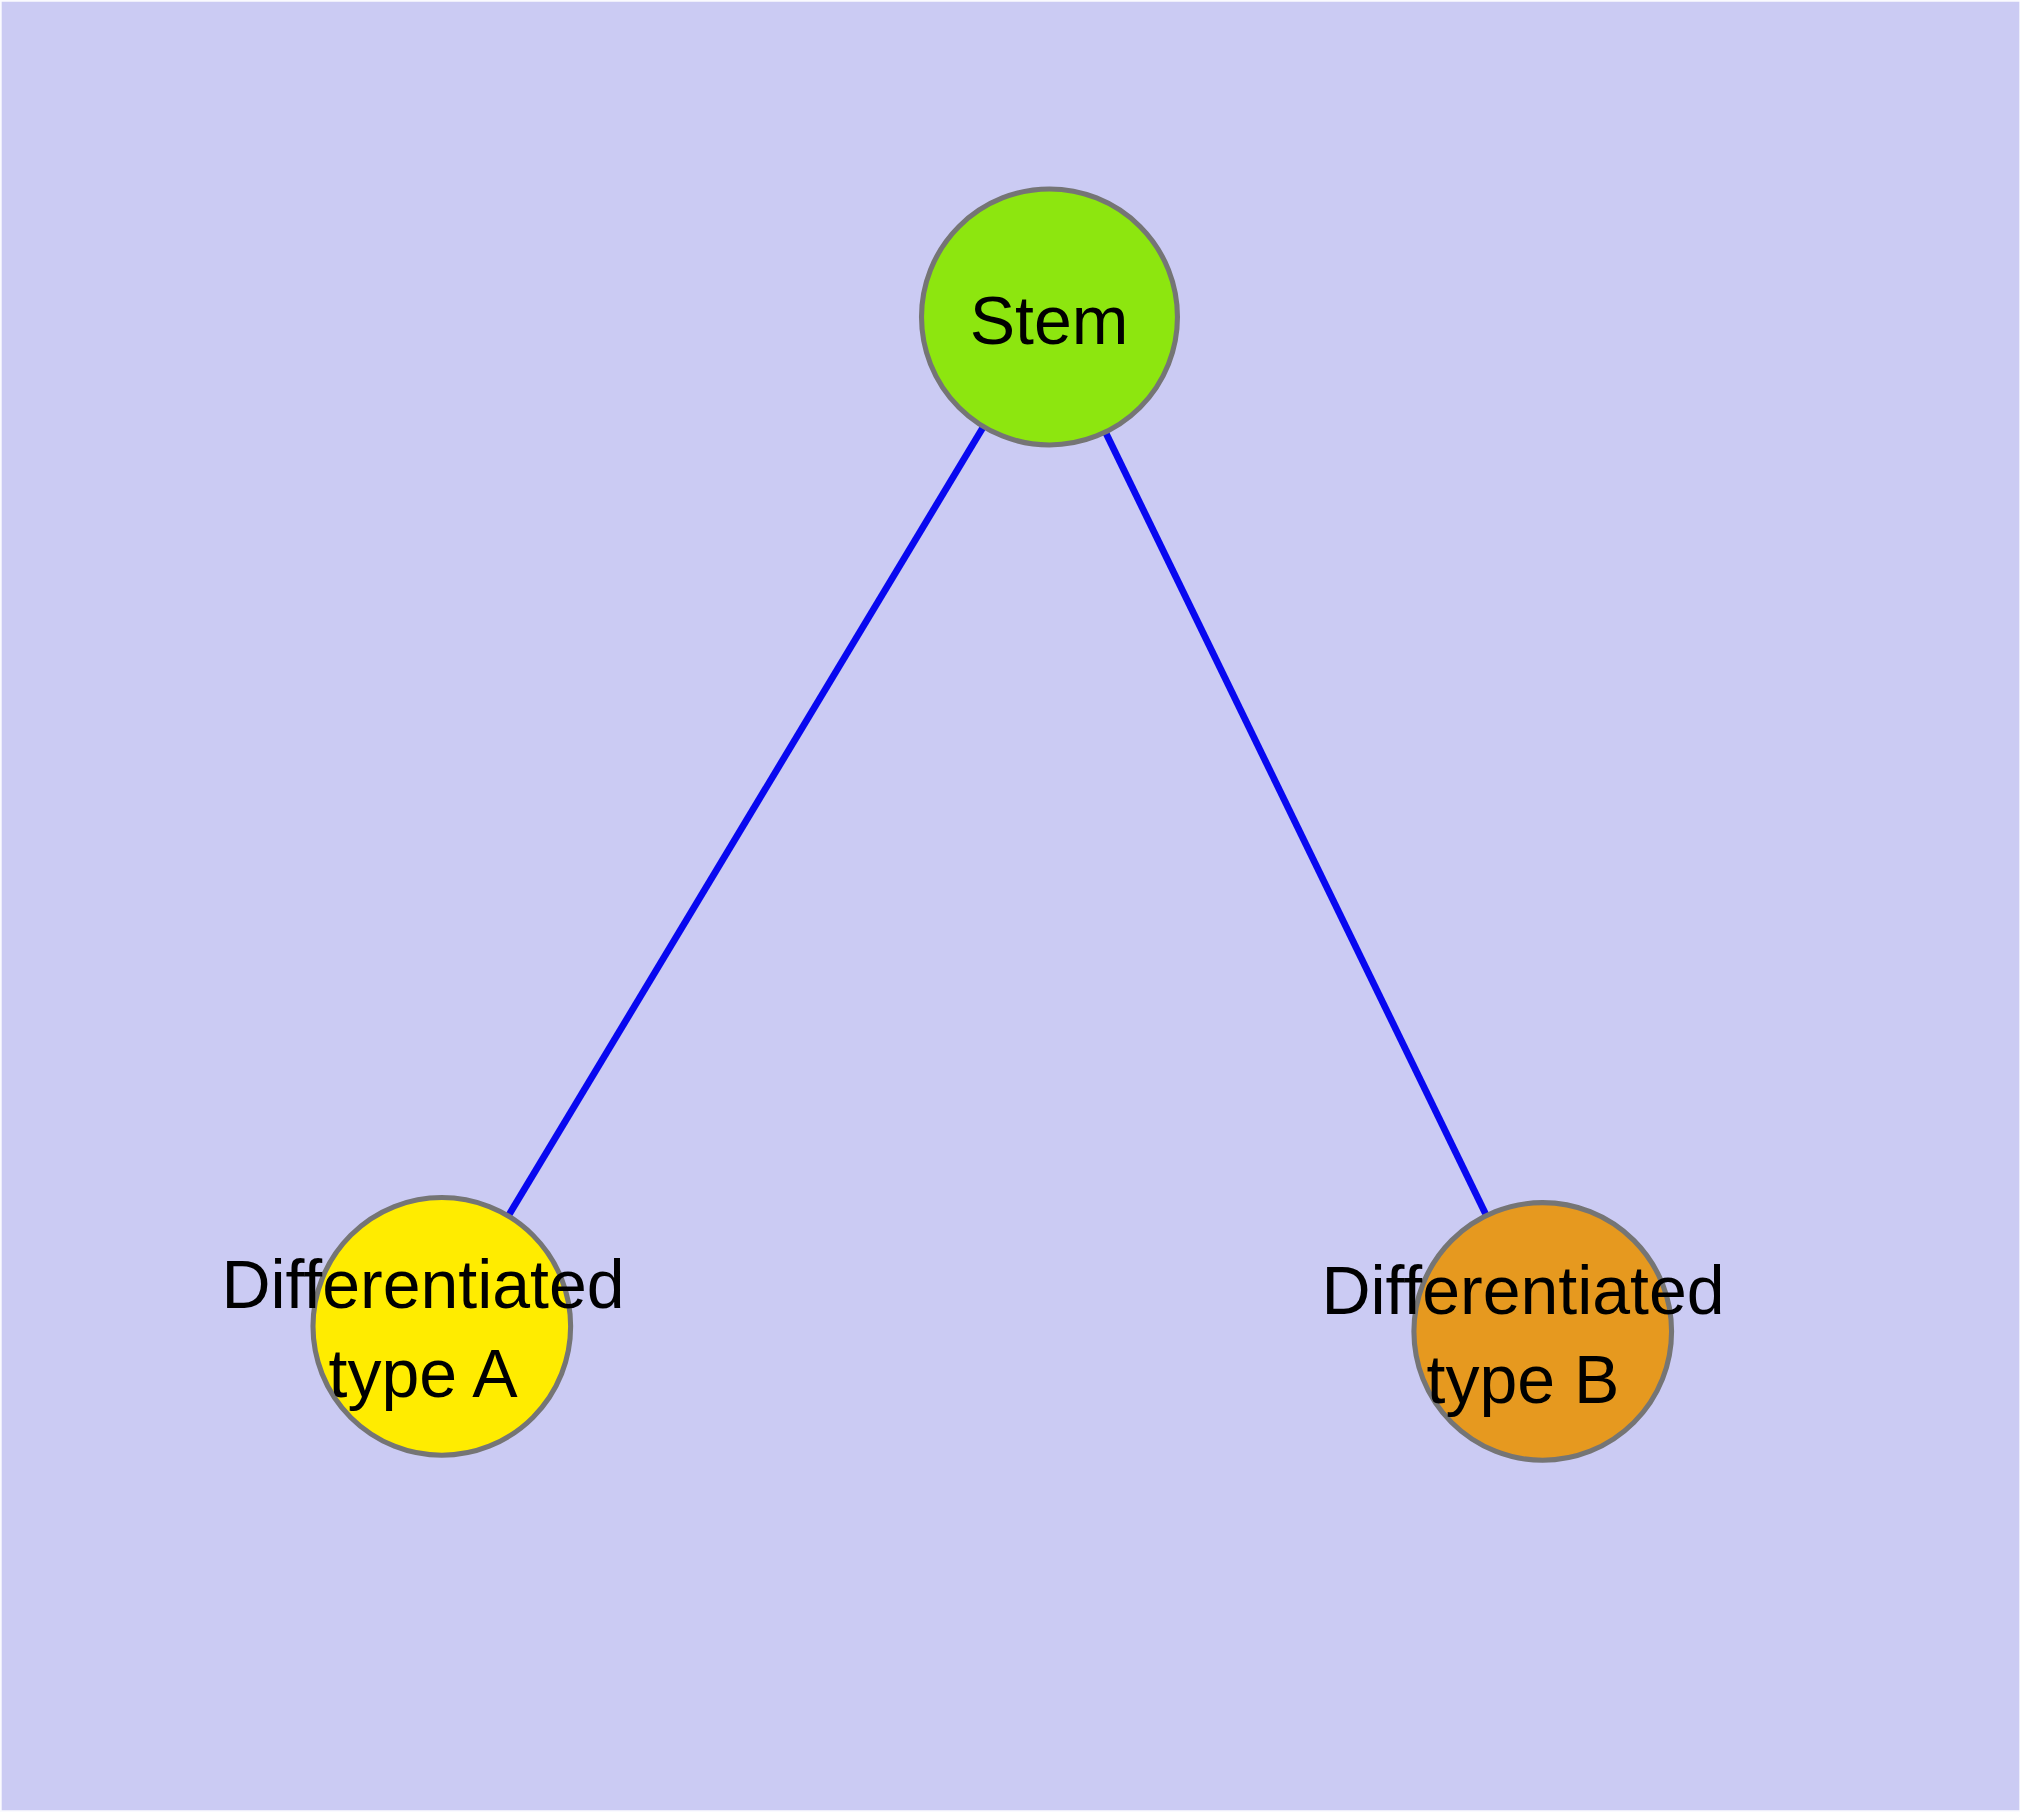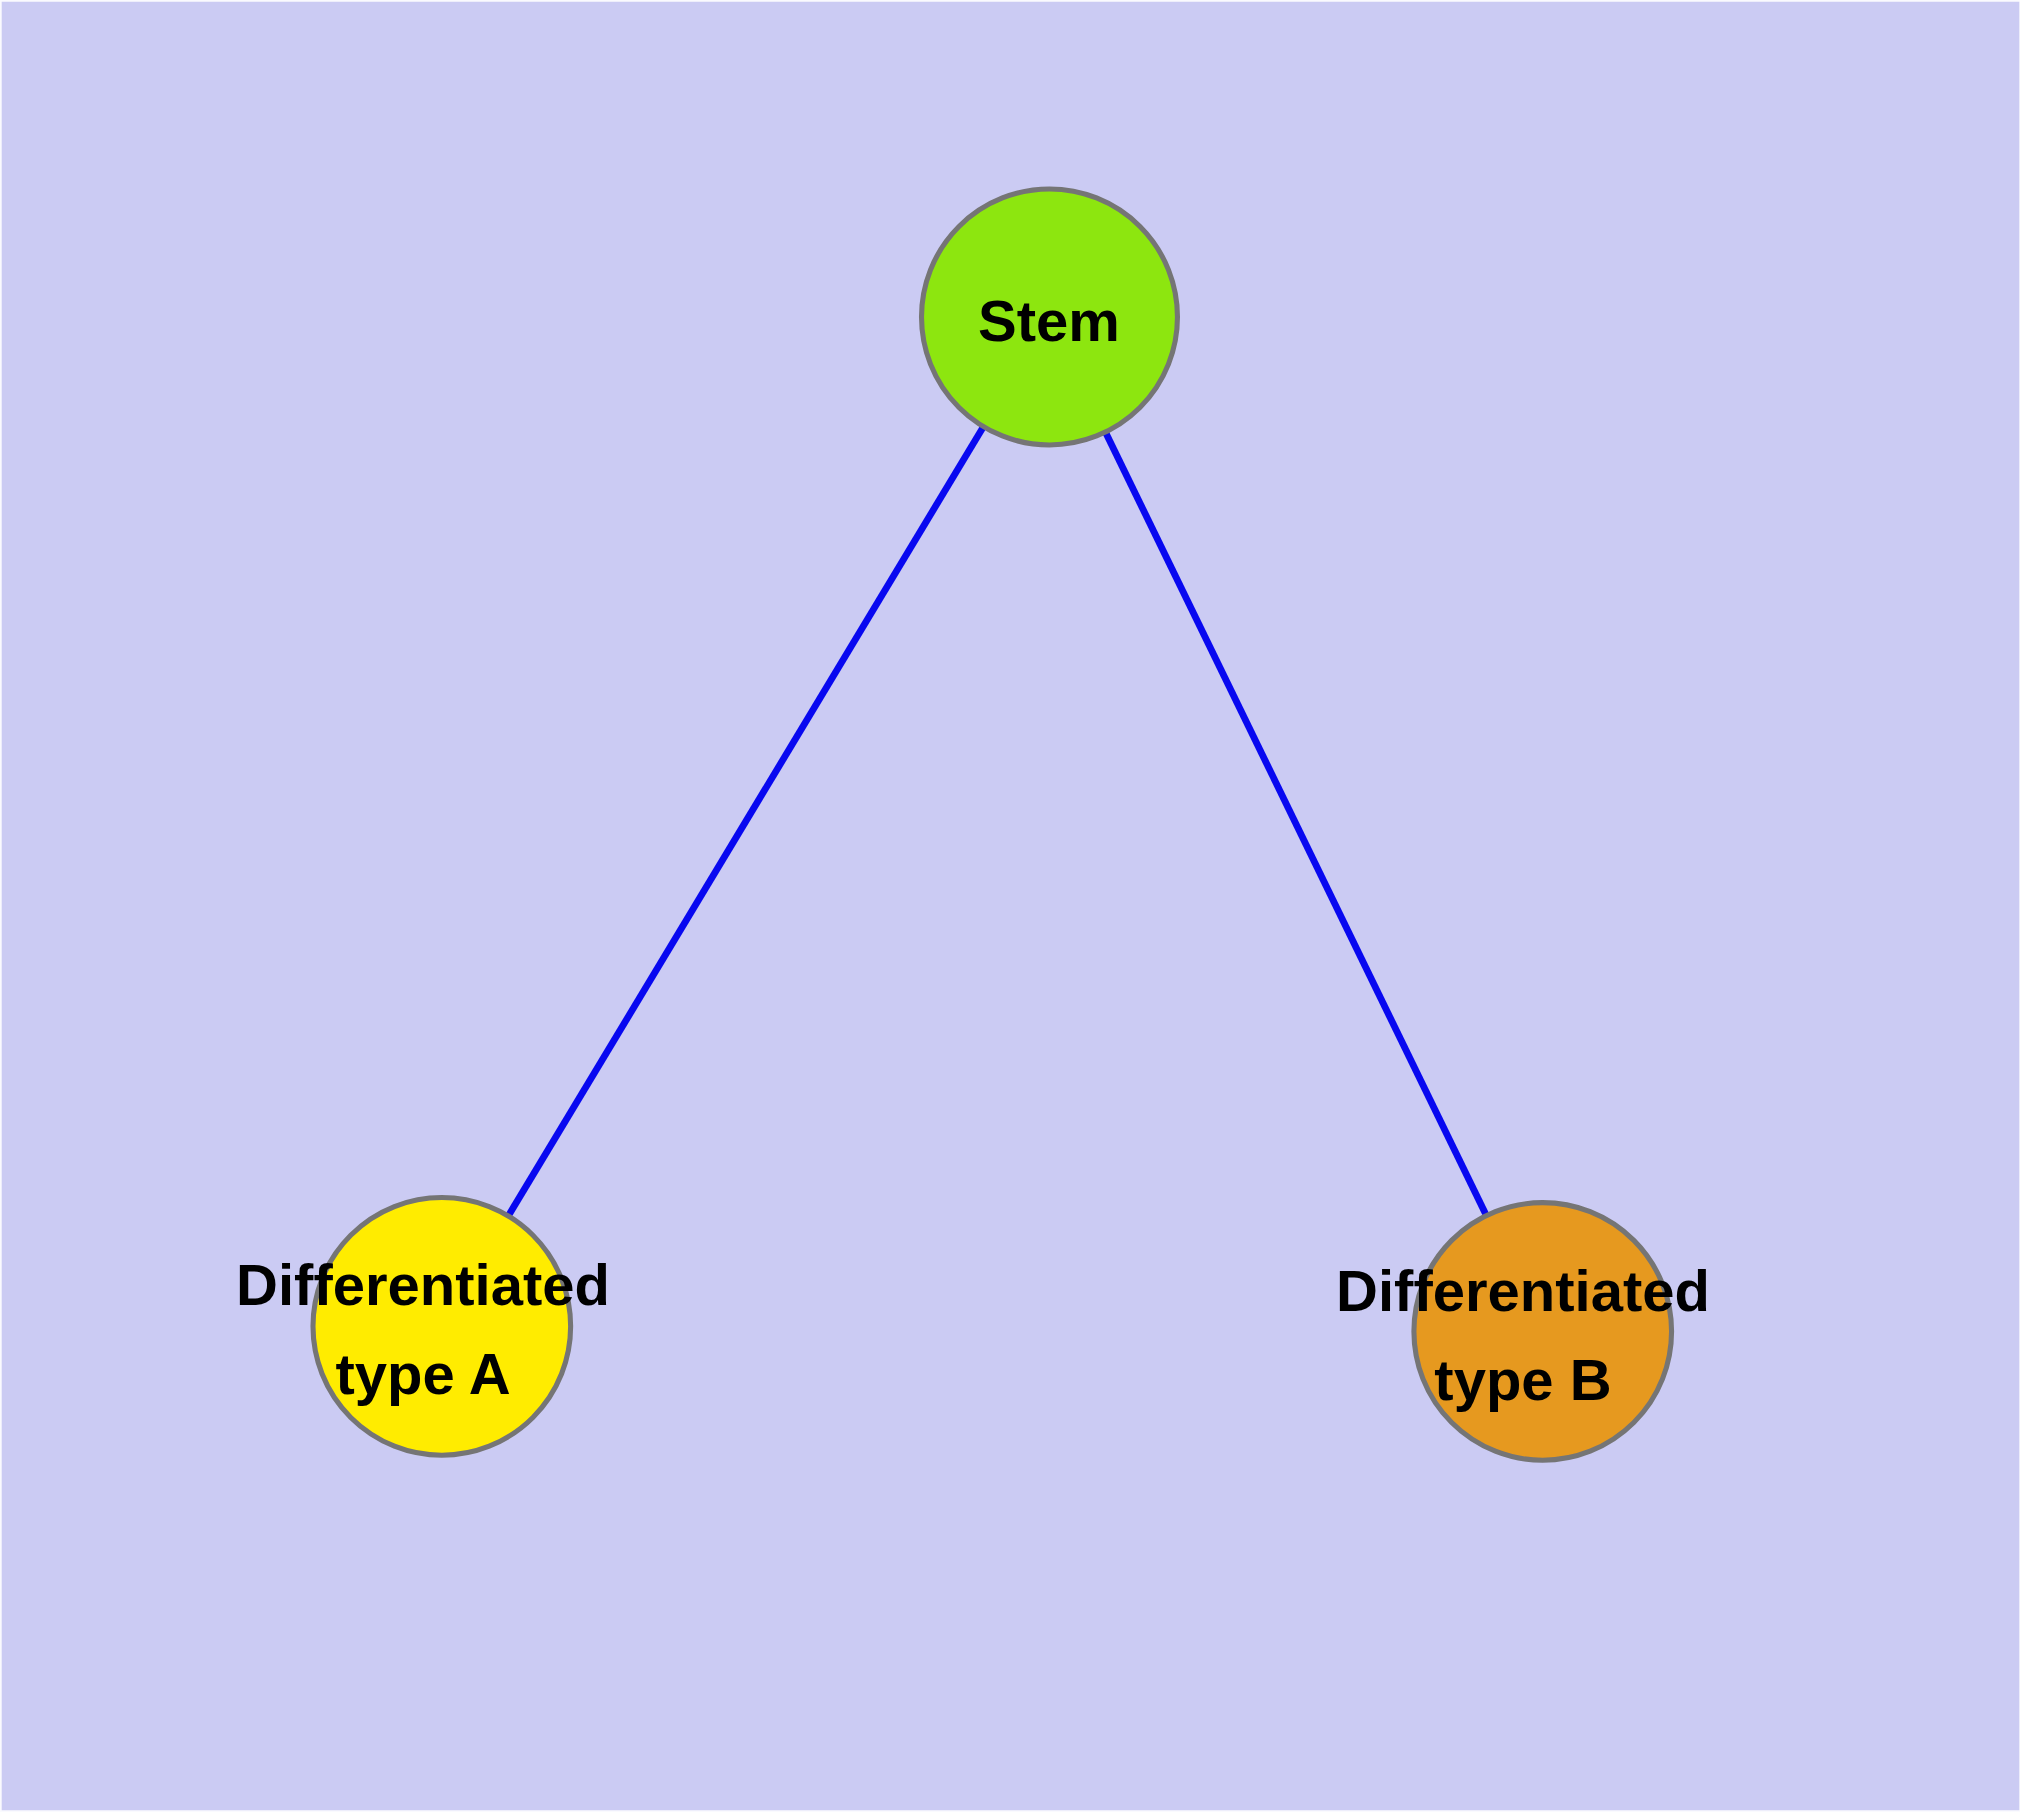--- a/index.html
+++ b/index.html
@@ -26,23 +26,23 @@
   .edge {
     fill: none;
     stroke-width: 8;
   }
   .node-circle {
     stroke-width: 6;
   }
   .node-label {
     position: absolute;
     transform: translate(-50%, -50%);
-    font-size: 58px;
+    font-size: 68px;
     line-height: 89px;
-    font-weight: bold;
+    font-weight: normal;
     color: #000000;
     white-space: pre-line;
     text-align: center;
     letter-spacing: 0px;
   }
 </style>
 </head>
 <body>
 
 <div class="canvas" style="background-color: rgb(203, 203, 243);">

